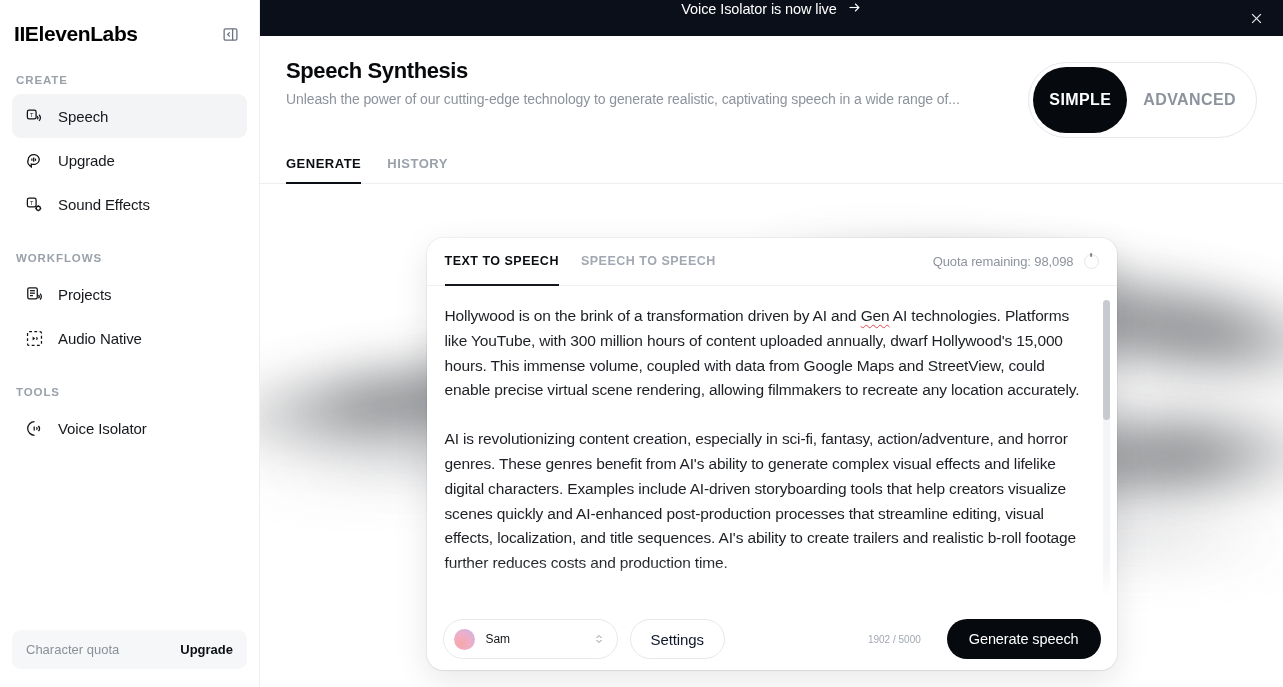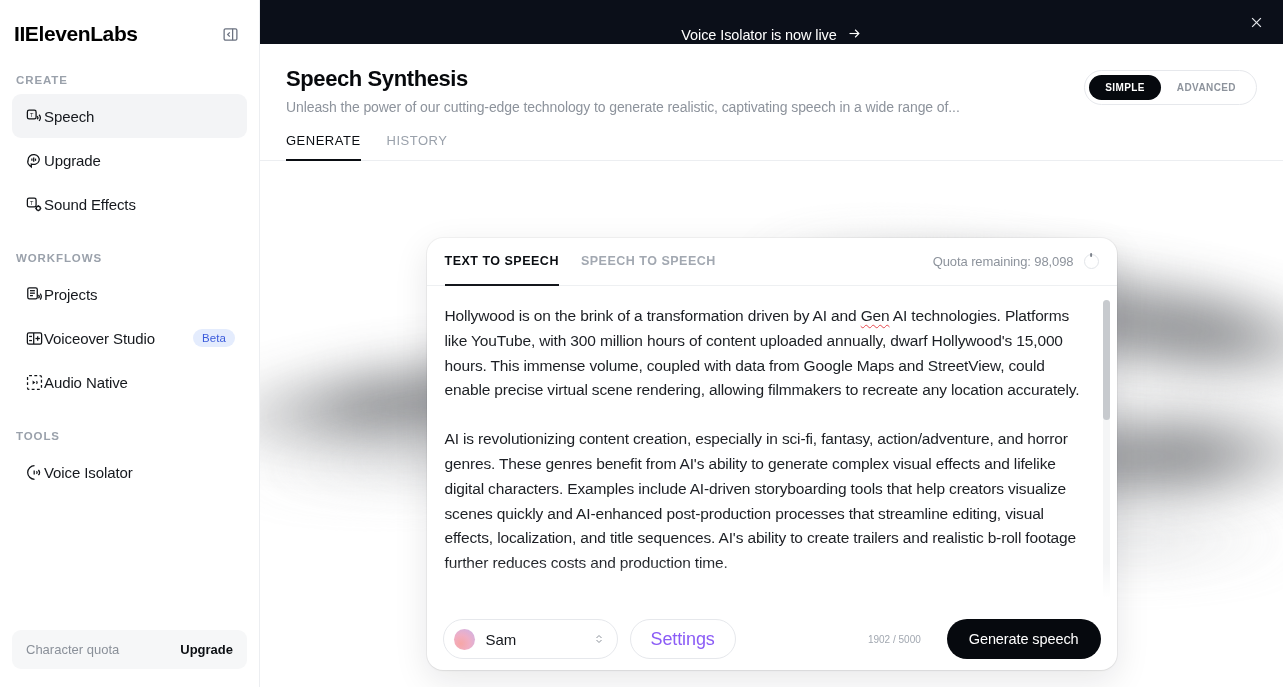--- a/index.html
+++ b/index.html
@@ -33,21 +33,21 @@
     width: 22px; height: 22px; display: flex; align-items: center;
     justify-content: center; cursor: pointer; color: #6b7280;
   }
   .sb-scroll { flex: 1 1 auto; padding: 0 12px; overflow: hidden; }
   .sb-group-label {
     font-size: 11.5px; font-weight: 700; color: #9aa1ab;
     letter-spacing: 0.9px; padding: 0 4px; margin: 26px 0 8px 0;
   }
   .sb-group-label.first { margin-top: 28px; }
   .sb-item {
-    display: flex; align-items: center; 
+    display: flex; align-items: center; gap: 14px;
     height: 44px; padding: 0 12px; border-radius: 9px;
     cursor: pointer; color: #101317; position: relative;
   }
   .sb-item.active { background: #f3f4f6; }
   .sb-item .ico {
     width: 20px; height: 20px; flex: 0 0 20px;
     display: flex; align-items: center; justify-content: center; color: #101317;
   }
   .sb-item .lbl { font-size: 15px; color: #15181d; letter-spacing: -0.1px; }
   .badge-beta {
@@ -60,22 +60,22 @@
     display: flex; align-items: center; justify-content: space-between;
     background: #f6f7f8; border-radius: 9px; padding: 12px 14px;
   }
   .quota-label { font-size: 13px; color: #8a9099; }
   .quota-upgrade { font-size: 13px; color: #0d1014; font-weight: 700; cursor: pointer; }
 
   
   .main { flex: 1 1 auto; height: 687px; position: relative; background: #fff; overflow: hidden; }
 
   .banner {
-    height: 44px; background: #0b0f19; color: #fff;
-    display: flex; align-items: flex-end; justify-content: center;
+    height: 36px; background: #0b0f19; color: #fff;
+    display: flex; align-items: flex-start; justify-content: center;
     position: relative; z-index: 6;
   }
   .banner-text {
     font-size: 14.5px; display: flex; align-items: center; gap: 10px;
     cursor: pointer; letter-spacing: -0.1px;
   }
   .banner-close {
     position: absolute; right: 18px; top: 50%; transform: translateY(-50%);
     width: 18px; height: 18px; cursor: pointer; color: #e6e8ec;
     display: flex; align-items: center; justify-content: center;
@@ -87,31 +87,31 @@
   .page-sub {
     font-size: 14px; color: #8d939c; margin-top: 7px;
     letter-spacing: -0.1px; max-width: 790px; white-space: nowrap; overflow: hidden;
   }
   .mode-toggle {
     display: flex; align-items: center; gap: 0;
     border: 1px solid #e6e8ec; border-radius: 999px; padding: 4px;
     background: #fff; flex: 0 0 auto; margin-top: 4px;
   }
   .mode-btn {
-    font-size: 10px; font-weight: 700; letter-spacing: 0.4px;
-    padding: 7px 16px; border-radius: 999px; cursor: pointer; color: #8d939c;
+    font-size: 16px; font-weight: 700; letter-spacing: 0.4px;
+    padding: 24px 16px; border-radius: 999px; cursor: pointer; color: #8d939c;
   }
   .mode-btn.on { background: #06090e; color: #fff; }
 
   .tabs {
     display: flex; gap: 26px; padding: 0 26px; margin-top: 18px;
     border-bottom: 1px solid #eceef1; position: relative; z-index: 4; background: #fff;
   }
   .tab {
-    font-size: 13px; font-weight: 400; letter-spacing: 0.5px;
+    font-size: 13px; font-weight: 700; letter-spacing: 0.5px;
     color: #9aa1ab; padding-bottom: 11px; cursor: pointer;
     border-bottom: 2px solid transparent; margin-bottom: -1px;
   }
   .tab.on { color: #0a0d12; border-bottom-color: #0a0d12; }
 
   
   .backdrop { position: absolute; inset: 163px 0 0 0; overflow: hidden; z-index: 0; background:#fff; }
   .ribbon { position: absolute; border-radius: 50%; filter: blur(26px); opacity: 0.85; }
   .r1 {
     left: -70px; top: 195px; width: 700px; height: 70px;
@@ -204,26 +204,26 @@
   .voice-select {
     display: flex; align-items: center; gap: 11px;
     border: 1px solid #e6e8ec; border-radius: 999px;
     height: 40px; padding: 0 12px 0 10px; min-width: 175px; cursor: pointer;
   }
   .avatar {
     width: 21px; height: 21px; border-radius: 50%;
     background: radial-gradient(circle at 32% 70%, #f6a6a6 0%, #f0aec4 42%, #c9b3ea 100%);
     flex: 0 0 21px;
   }
-  .voice-name { font-size: 15px; color: #14171c; letter-spacing: -0.1px; }
+  .voice-name { font-size: 12px; color: #14171c; letter-spacing: -0.1px; }
   .updown { margin-left: auto; color: #8d939c; display: flex; }
   .settings-btn {
     display: flex; align-items: center; justify-content: center;
     border: 1px solid #e6e8ec; border-radius: 999px;
-    height: 40px; padding: 0 20px; font-size: 18px; color: #8b5cf6;
+    height: 40px; padding: 0 20px; font-size: 15px; color: #0f172a;
     cursor: pointer; letter-spacing: -0.1px; font-weight: 500;
   }
   .count { margin-left: auto; font-size: 10px; color: #a2a8b1; letter-spacing: 0; }
   .gen-btn {
     background: #06090e; color: #fff; border-radius: 999px;
     height: 40px; padding: 0 22px; display: flex; align-items: center;
     font-size: 14.5px; cursor: pointer; letter-spacing: -0.1px; margin-left: 14px;
   }
 </style>
 </head>
@@ -292,34 +292,20 @@
             <line x1="6.3" y1="7.2" x2="12.5" y2="7.2"></line>
               <line x1="6.3" y1="10.3" x2="12.5" y2="10.3"></line>
             <line x1="6.3" y1="13.4" x2="10" y2="13.4"></line>
             <path d="M17 12.6a3 3 0 0 1 0 4.2"></path>
               <path d="M19.2 11a6 6 0 0 1 0 7.4"></path>
           </svg>
         </span>
         <span class="lbl">Projects</span>
       </div>
 
-      <div class="sb-item">
-        <span class="ico">
-          <svg width="19" height="19" viewBox="0 0 24 24" fill="none" stroke="currentColor" stroke-width="1.6">
-            <rect x="3" y="5" width="18" height="14" rx="2"></rect>
-            <line x1="11" y1="5" x2="11" y2="19"></line>
-            <line x1="5.2" y1="9.4" x2="8.8" y2="9.4"></line>
-              <line x1="5.2" y1="14.6" x2="8.8" y2="14.6"></line>
-            <line x1="13.2" y1="12" x2="18.8" y2="12"></line>
-              <line x1="16" y1="9.2" x2="16" y2="14.8"></line>
-          </svg>
-        </span>
-        <span class="lbl">Voiceover Studio</span>
-        <span class="badge-beta">Beta</span>
-      </div>
 
 
       <div class="sb-item">
         <span class="ico">
           <svg width="19" height="19" viewBox="0 0 24 24" fill="none" stroke="currentColor" stroke-width="1.6">
             <rect x="3.2" y="3.2" width="17.6" height="17.6" rx="2" stroke-dasharray="3.6 3"></rect>
             <path d="M9.6 9.4v5.2l3.4-2.6z" fill="currentColor" stroke="none"></path>
             <path d="M14.6 10.3a2.6 2.6 0 0 1 0 3.4"></path>
           </svg>
         </span>

